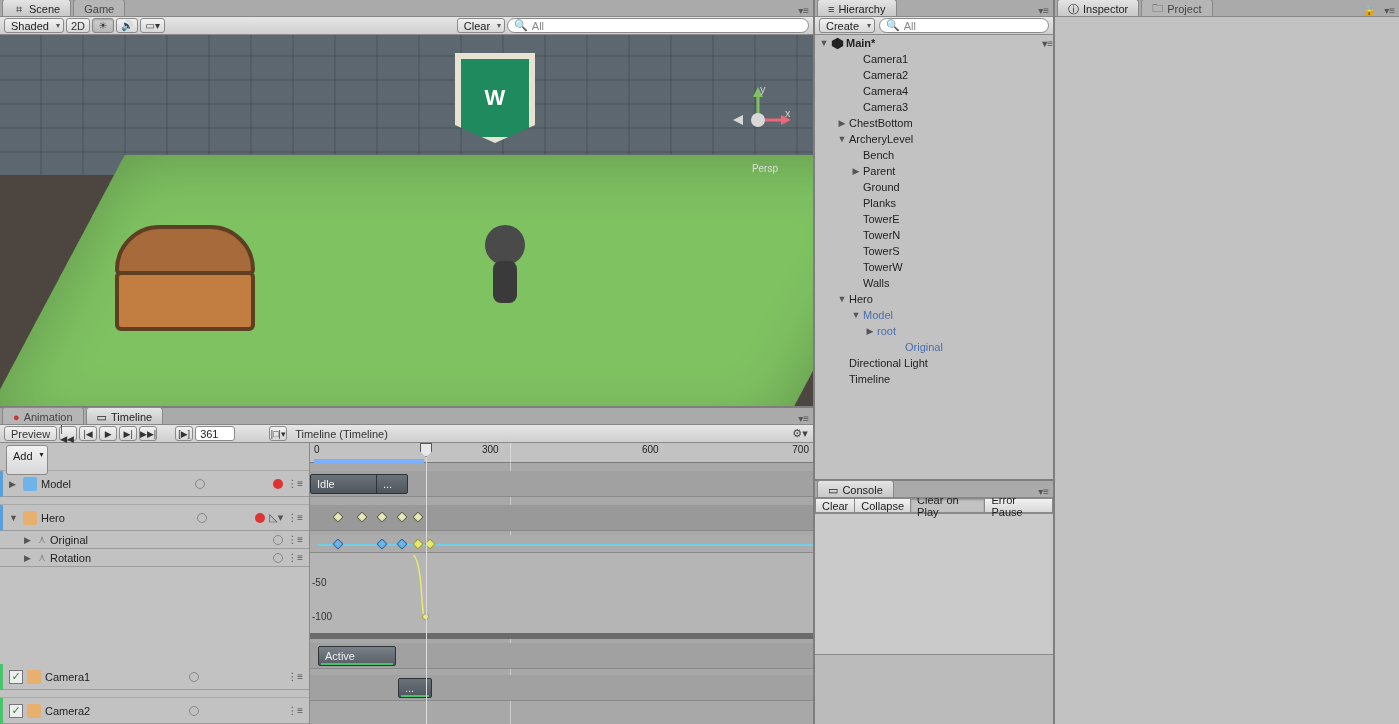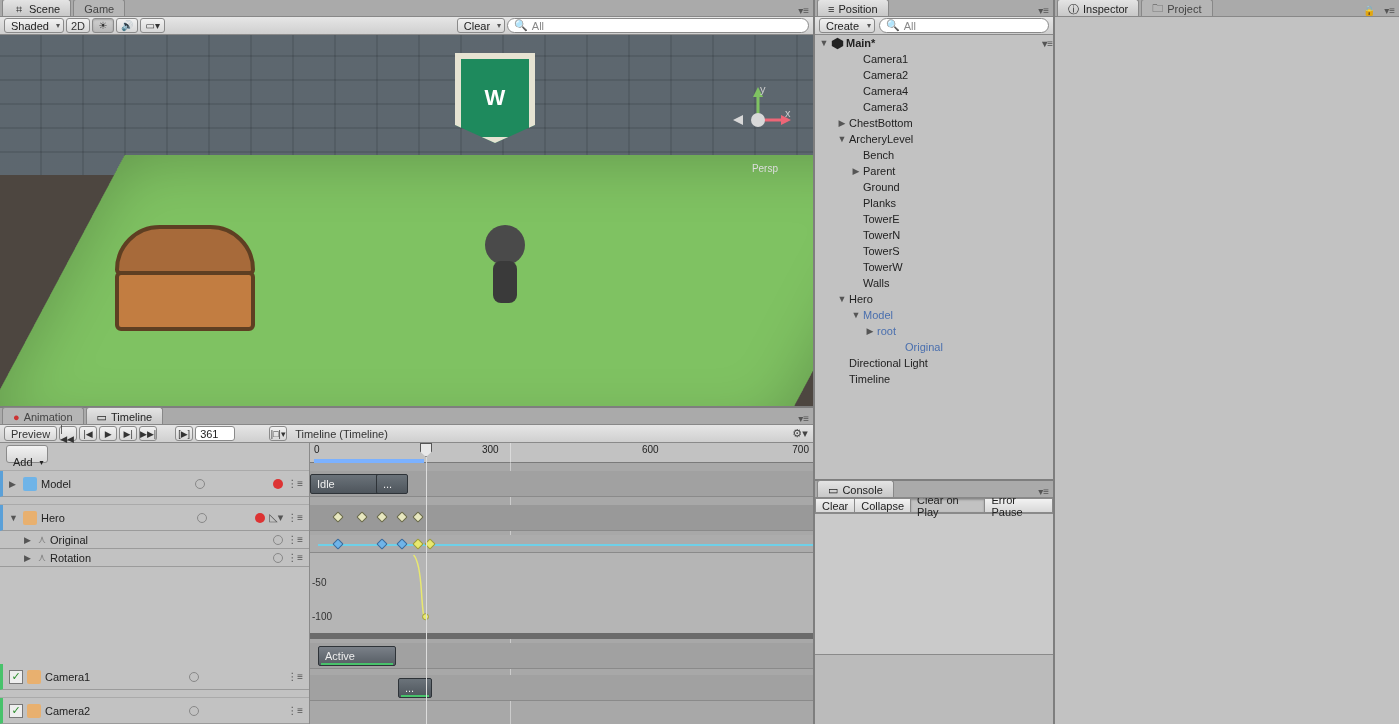--- a/index.html
+++ b/index.html
@@ -48,21 +48,21 @@
 .play-btn { width: 18px; height: 15px; background: linear-gradient(#f2f2f2,#d8d8d8); border: 1px solid #8a8a8a; border-radius: 3px; display: flex; align-items: center; justify-content: center; font-size: 9px; color: #333; }
 .frame-field { width: 40px; height: 15px; background: #fff; border: 1px solid #8a8a8a; border-radius: 3px; padding: 0 4px; display: flex; align-items: center; color: #222; }
 .timeline-name { margin-left: 6px; color: #333; }
 .gear-btn { margin-left: auto; width: 18px; height: 15px; display:flex; align-items:center; justify-content:center; color:#444; }
 
 .tl-body { flex: 1; display: flex; min-height: 0; }
 .tl-left { width: 310px; background: #c2c2c2; border-right: 1px solid #8a8a8a; display: flex; flex-direction: column; }
 .tl-right { flex: 1; background: #a8a8a8; position: relative; overflow: hidden; }
 
 .add-row { height: 20px; padding: 2px 6px; }
-.add-btn { height: 16px; padding: 16px 14px 0 6px; background: linear-gradient(#f2f2f2,#d8d8d8); border: 1px solid #8a8a8a; border-radius: 3px; color: #222; position: relative; display: inline-flex; align-items: center; }
+.add-btn { height: 30px; padding: 4px 14px 0 6px; background: linear-gradient(#f2f2f2,#d8d8d8); border: 1px solid #8a8a8a; border-radius: 3px; color: #222; position: relative; display: inline-flex; align-items: flex-start; }
 .add-btn::after { content: '▾'; position: absolute; right: 3px; font-size: 8px; }
 
 .track { border-bottom: 1px solid #9b9b9b; display: flex; align-items: center; padding: 4px 6px; gap: 4px; }
 .track-main { height: 26px; }
 .track-sub { height: 18px; padding-left: 24px; }
 .track-arrow { width: 10px; color: #555; font-size: 9px; }
 .track-check { width: 14px; height: 14px; border: 1px solid #777; background: #eee; display: flex; align-items: center; justify-content: center; color: #2a8c2a; font-size: 11px; }
 .track-icon { width: 14px; height: 14px; border-radius: 2px; display:inline-block; }
 .track-icon.blue { background: #6fb4e8; }
 .track-icon.orange { background: #e8b06f; }
@@ -339,21 +339,21 @@
           </div>
         </div>
       </div>
     </div>
   </div>
 
   <div class="col-mid">
     <div class="tabrow">
       <div class="tab">
         <span>≡</span>
-        <span>Position</span>
+        <span>Hierarchy</span>
       </div>
       <span class="panel-menu">▾≡</span>
     </div>
     <div class="hier-toolbar">
       <div class="tb-select" style="width:56px">
           <span>Create</span>
         </div>
       <div class="tb-search">
         <span>🔍</span>
         <span style="color:#888">All</span>

